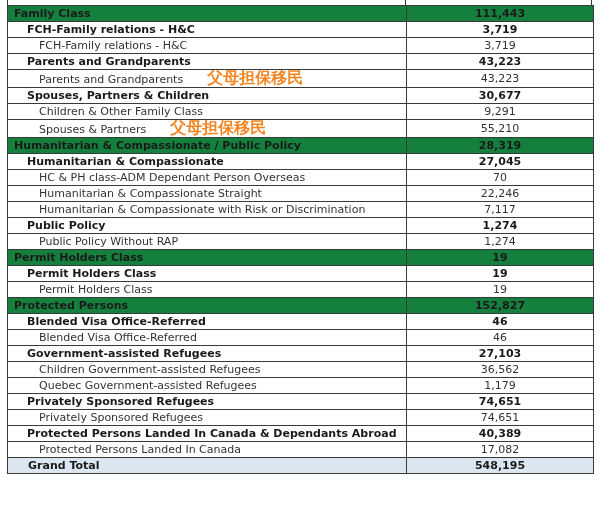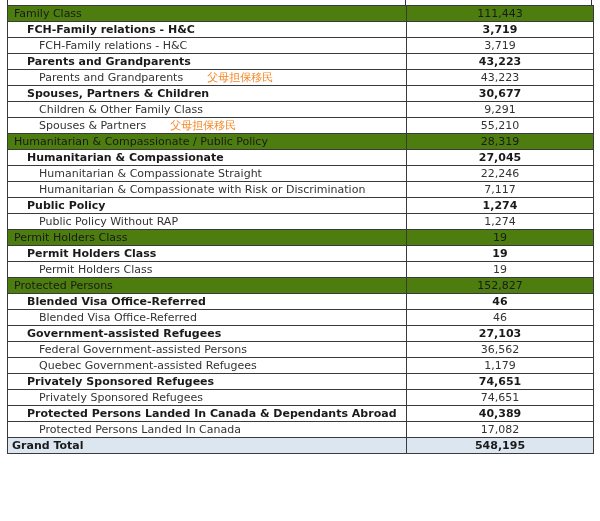--- a/index.html
+++ b/index.html
@@ -44,32 +44,32 @@
     white-space: nowrap;
     overflow: hidden;
     line-height: 15px;
   }
   table.report td.label {
     border-right: 1.5px solid #3a3a3a;
   }
   table.report td.value {
     text-align: center;
   }
-  tr.lvl0 td { background: #4d7c0f; font-weight: normal; }
+  tr.lvl0 td { background: #15803d; font-weight: bold; }
   tr.lvl0 td.label { padding-left: 6px; }
   tr.lvl1 td { background: #ffffff; font-weight: bold; }
   tr.lvl1 td.label { padding-left: 19px; }
   tr.lvl2 td { background: #ffffff; font-weight: normal; color: #333; }
   tr.lvl2 td.label { padding-left: 31px; }
   tr.total td { background: #dce6f1; font-weight: bold; }
-  tr.total td.label { padding-left: 4px; }
+  tr.total td.label { padding-left: 20px; }
   .note {
     color: #f5841f;
-    font-weight: normal;
-    font-size: 11px;
+    font-weight: bold;
+    font-size: 16px;
     margin-left: 24px;
   }
 </style>
 </head>
 <body>
 
 <div class="top-stub a"></div>
 <div class="top-stub b"></div>
 <div class="top-stub c"></div>
 
@@ -113,20 +113,24 @@
       </tr>
       <tr class="lvl0">
         <td class="label"><span>Humanitarian &amp; Compassionate / Public Policy</span></td>
         <td class="value">28,319</td>
       </tr>
       <tr class="lvl1">
         <td class="label"><span>Humanitarian &amp; Compassionate</span></td>
         <td class="value">27,045</td>
       </tr>
       <tr class="lvl2">
+        <td class="label"><span>HC &amp; PH class-ADM Dependant Person Overseas</span></td>
+        <td class="value">70</td>
+      </tr>
+      <tr class="lvl2">
         <td class="label"><span>Humanitarian &amp; Compassionate Straight</span></td>
         <td class="value">22,246</td>
       </tr>
       <tr class="lvl2">
         <td class="label"><span>Humanitarian &amp; Compassionate with Risk or Discrimination</span></td>
         <td class="value">7,117</td>
       </tr>
       <tr class="lvl1">
         <td class="label"><span>Public Policy</span></td>
         <td class="value">1,274</td>
@@ -157,21 +161,21 @@
       </tr>
       <tr class="lvl2">
         <td class="label"><span>Blended Visa Office-Referred</span></td>
         <td class="value">46</td>
       </tr>
       <tr class="lvl1">
         <td class="label"><span>Government-assisted Refugees</span></td>
         <td class="value">27,103</td>
       </tr>
       <tr class="lvl2">
-        <td class="label"><span>Federal Government-assisted Persons</span></td>
+        <td class="label"><span>Children Government-assisted Refugees</span></td>
         <td class="value">36,562</td>
       </tr>
       <tr class="lvl2">
         <td class="label"><span>Quebec Government-assisted Refugees</span></td>
         <td class="value">1,179</td>
       </tr>
       <tr class="lvl1">
         <td class="label"><span>Privately Sponsored Refugees</span></td>
         <td class="value">74,651</td>
       </tr>

